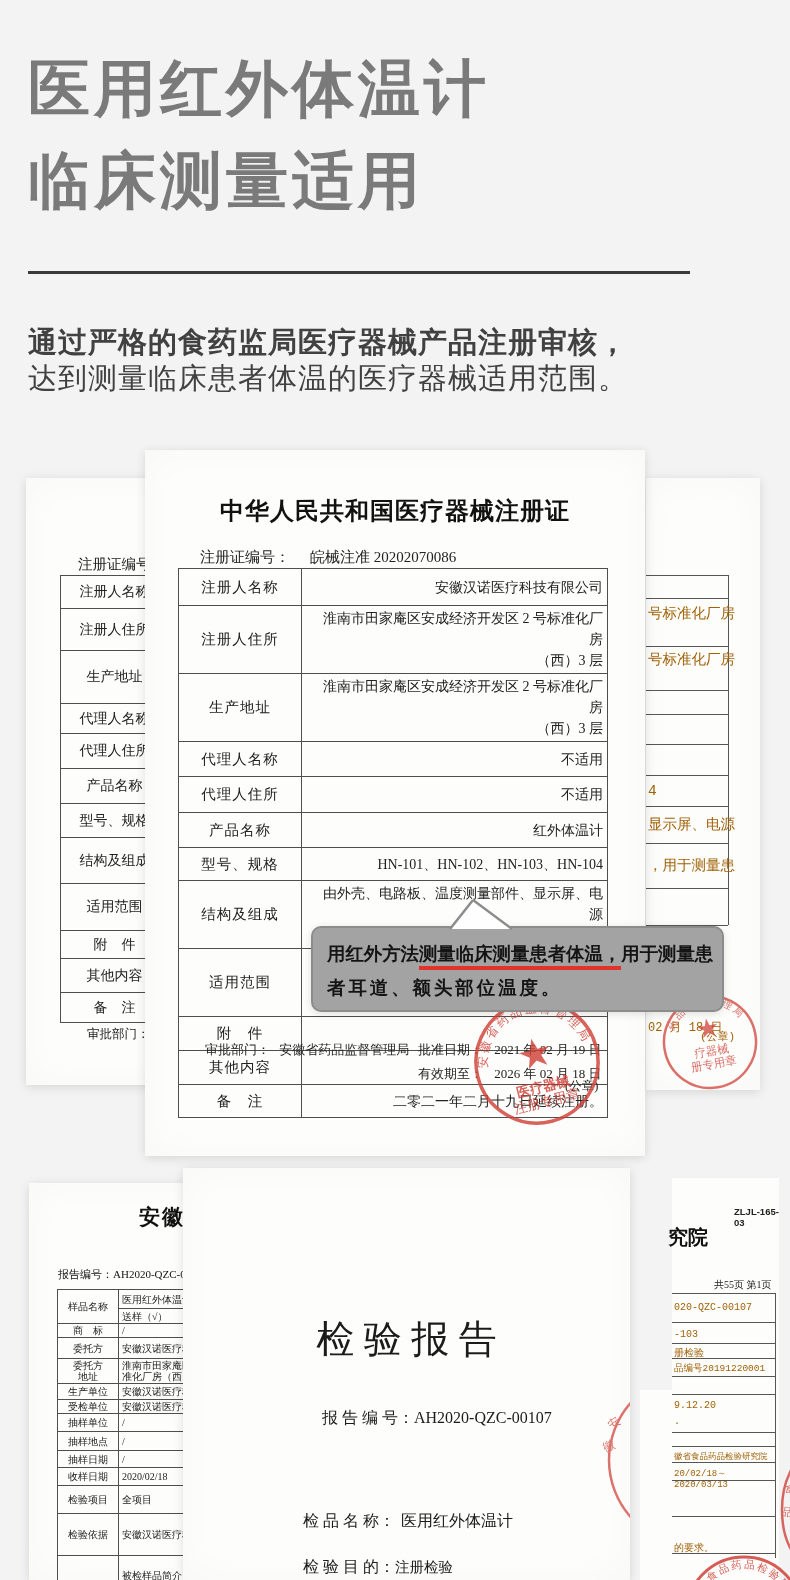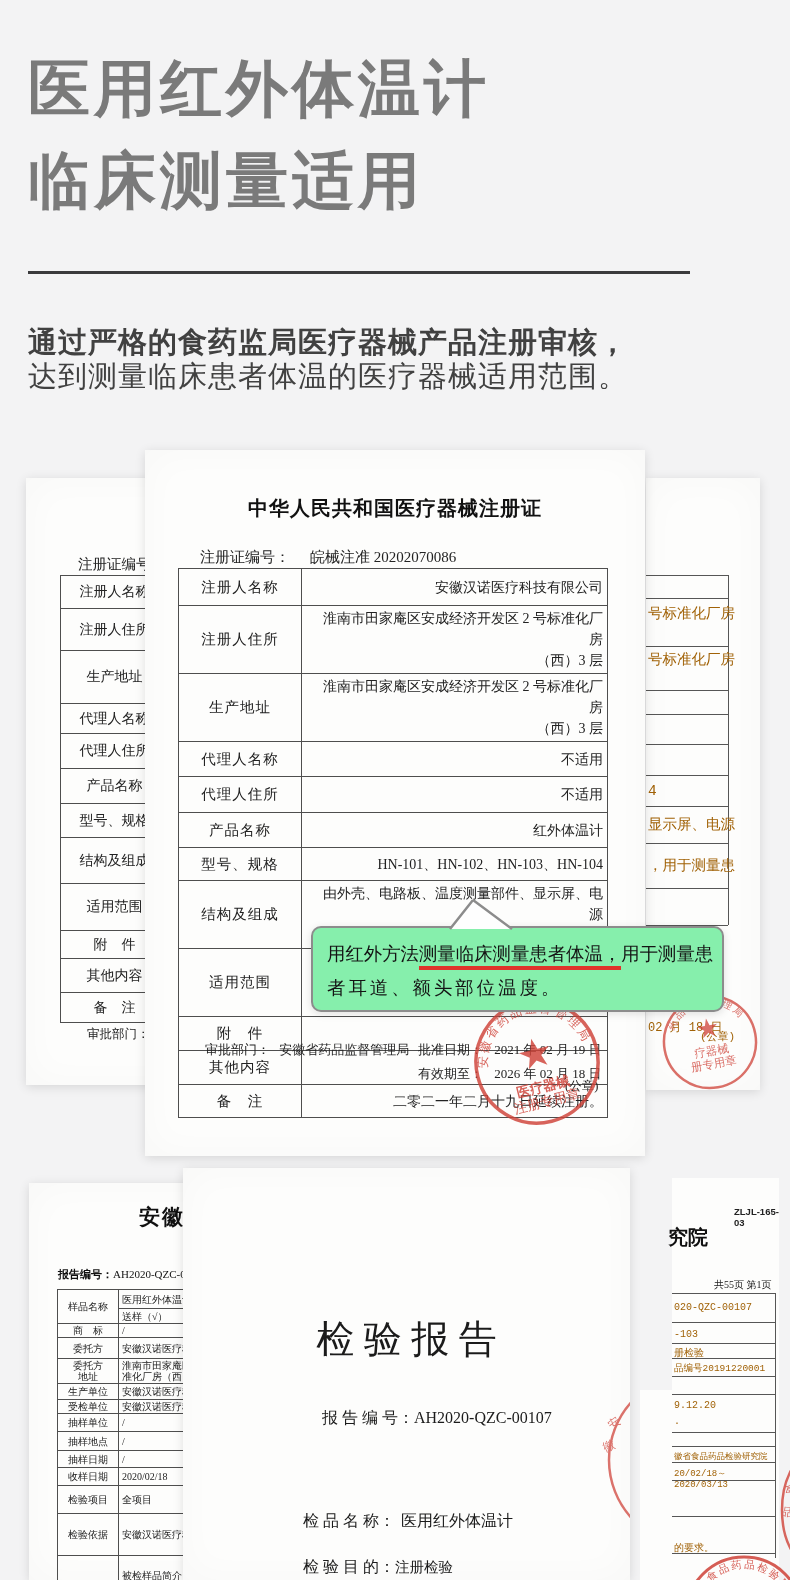--- a/index.html
+++ b/index.html
@@ -17,23 +17,23 @@
   table.doc{border-collapse:collapse;table-layout:fixed;}
   table.doc td{border:1px solid #4e4e4e;color:#222;vertical-align:middle;
                font-family:"Liberation Serif","DejaVu Serif",serif;}
   table.cert-main{width:430px;}
   table.cert-main td.lbl{width:120px;text-align:center;font-size:14.5px;letter-spacing:1px;}
   table.cert-main td.val{font-size:14px;padding:2px 4px 2px 8px;white-space:pre-line;line-height:21px;text-align:right;}
   table.cert-left{width:230px;}
   table.cert-left td.lbl{width:105px;text-align:center;font-size:14px;}
   .doc-text{color:#232323;}
   
-  #callout{left:311px;top:926px;width:413px;height:86px;background:#86efac;border:2px solid #8c8c8c;
+  #callout{left:311px;top:926px;width:413px;height:86px;background:#a3a3a3;border:2px solid #8c8c8c;
            border-radius:10px;z-index:40;box-shadow:0 2px 8px rgba(0,0,0,.12);overflow:hidden;
-           padding:9px 10px 9px 14px;box-sizing:border-box;font-size:18.4px;line-height:34px;color:#141414;}
+           padding:9px 10px 9px 14px;box-sizing:border-box;font-size:18.4px;line-height:34px;color:#141414;font-weight:bold;}
   #callout .l1{white-space:nowrap;}
   #callout .red-u{border-bottom:4px solid #e0332a;padding-bottom:2px;}
   #callout .l2{letter-spacing:3px;}
   #callout-tail{left:440px;top:896px;z-index:41;}
   
   table.rep-left{width:262px;}
   table.rep-left td.lbl{width:58px;text-align:center;font-size:10px;line-height:11px;white-space:pre-line;}
   table.rep-left td.val{font-size:10px;padding:0 3px;white-space:pre-line;line-height:11px;}
   .frag{position:absolute;font-family:Liberation Mono, monospace;color:#a16207;}
   .hline{position:absolute;height:1px;background:#565656;}
@@ -41,21 +41,21 @@
 </style>
 </head>
 <body>
 
 <div id="page">
 
   <div class="abs big-title" style="top:58px;">医用红外体温计</div>
   <div class="abs big-title" style="top:150px;">临床测量适用</div>
   <div class="abs divider"></div>
   <div class="abs subtitle" style="top:328px;font-weight:bold;">通过严格的食药监局医疗器械产品注册审核，</div>
-  <div class="abs subtitle" style="top:364px;font-family:Liberation Mono, monospace;">达到测量临床患者体温的医疗器械适用范围。</div>
+  <div class="abs subtitle" style="top:364px;">达到测量临床患者体温的医疗器械适用范围。</div>
 
   <div class="paper" style="left:26px;top:478px;width:280px;height:607px;z-index:1;">
     <div class="abs serif doc-text" style="left:52px;top:77px;font-size:14.5px;">注册证编号：</div>
     <table class="doc cert-left abs" style="left:34px;top:97px;">
       <tbody>
           <tr style="height:33px;">
             <td class="lbl">注册人名称</td>
             <td></td>
           </tr>
       <tr style="height:42px;">
@@ -136,21 +136,21 @@
           </defs>
         <text font-size="10" fill="#cf4238" letter-spacing="2"><textPath href="#rarc" startOffset="50%" text-anchor="middle">药品监督管理局</textPath></text>
         <text x="55" y="52" text-anchor="middle" font-size="26" fill="#cf4238">★</text>
         <text x="55" y="70" text-anchor="middle" font-size="11.5" fill="#cf4238">疗器械</text>
         <text x="55" y="83" text-anchor="middle" font-size="11.5" fill="#cf4238">册专用章</text>
       </g>
     </svg>
   </div>
 
   <div class="paper" style="left:145px;top:450px;width:500px;height:706px;z-index:2;">
-    <div class="abs serif" style="left:0;top:45px;width:500px;text-align:center;font-size:20px;font-weight:700;letter-spacing:1px;color:#111;">中华人民共和国医疗器械注册证</div>
+    <div class="abs serif" style="left:0;top:45px;width:500px;text-align:center;font-size:24px;font-weight:700;letter-spacing:1px;color:#111;">中华人民共和国医疗器械注册证</div>
     <div class="abs serif doc-text" style="left:55px;top:98px;font-size:15px;">注册证编号：</div>
     <div class="abs serif doc-text" style="left:165px;top:98px;font-size:15px;">皖械注准 20202070086</div>
     <table class="doc cert-main abs" style="left:33px;top:118px;">
       <tbody>
           <tr style="height:37px;">
             <td class="lbl">注册人名称</td>
             <td class="val">安徽汉诺医疗科技有限公司</td>
           </tr>
       <tr style="height:45px;">
             <td class="lbl">注册人住所</td>
@@ -238,21 +238,21 @@
   <svg class="abs" id="callout-tail" width="80" height="34" viewBox="0 0 80 34">
     <polygon points="33,4 72,33 10,33" fill="#fefefe"></polygon>
     <path d="M33,4 L72,33 M33,4 L10,33" stroke="#8c8c8c" stroke-width="2.5" fill="none"></path>
   </svg>
 
   <div class="paper" style="left:640px;top:1390px;width:128px;height:190px;z-index:1;box-shadow:none;"></div>
 
   <div class="paper" style="left:29px;top:1183px;width:290px;height:397px;z-index:1;overflow:hidden;">
     <div class="abs serif" style="left:110px;top:20px;font-size:21px;font-weight:700;letter-spacing:2px;color:#111;">安徽</div>
     <div class="abs serif" style="left:29px;top:84px;font-size:11px;color:#111;">
-      <span style="font-weight:700;">报告编号：</span><span>AH2020-QZC-00107</span>
+      <span style="font-weight:400;">报告编号：</span><span>AH2020-QZC-00107</span>
     </div>
     <table class="doc rep-left abs" style="left:28px;top:106px;">
       <tbody>
           <tr style="height:19px;">
             <td class="lbl" rowspan="2">样品名称</td>
             <td class="val">医用红外体温计</td>
           </tr>
       <tr style="height:15px;">
             <td class="val">送样（√）</td>
           </tr>

